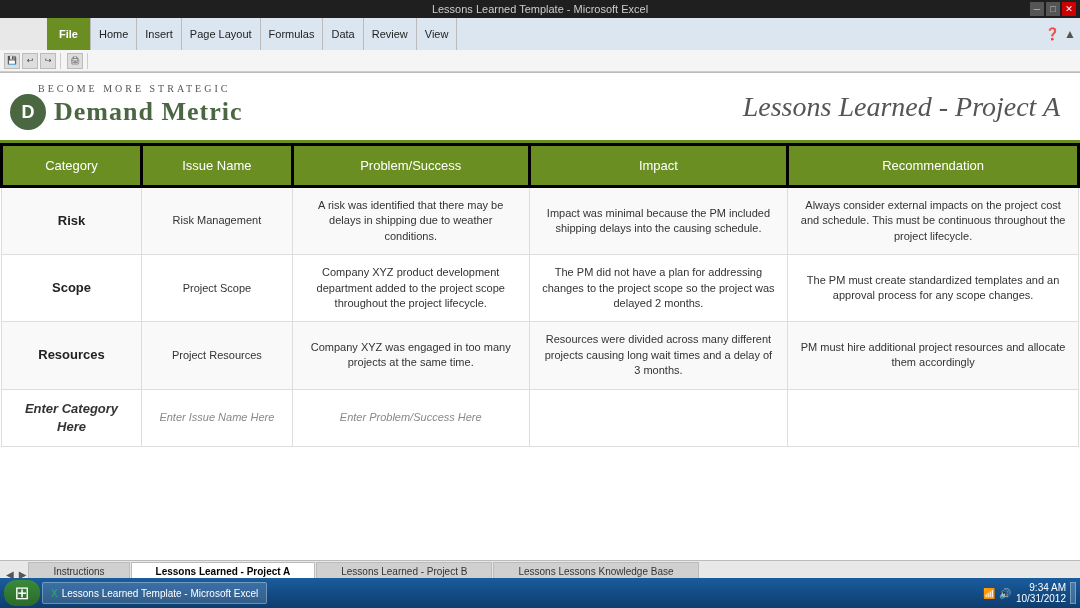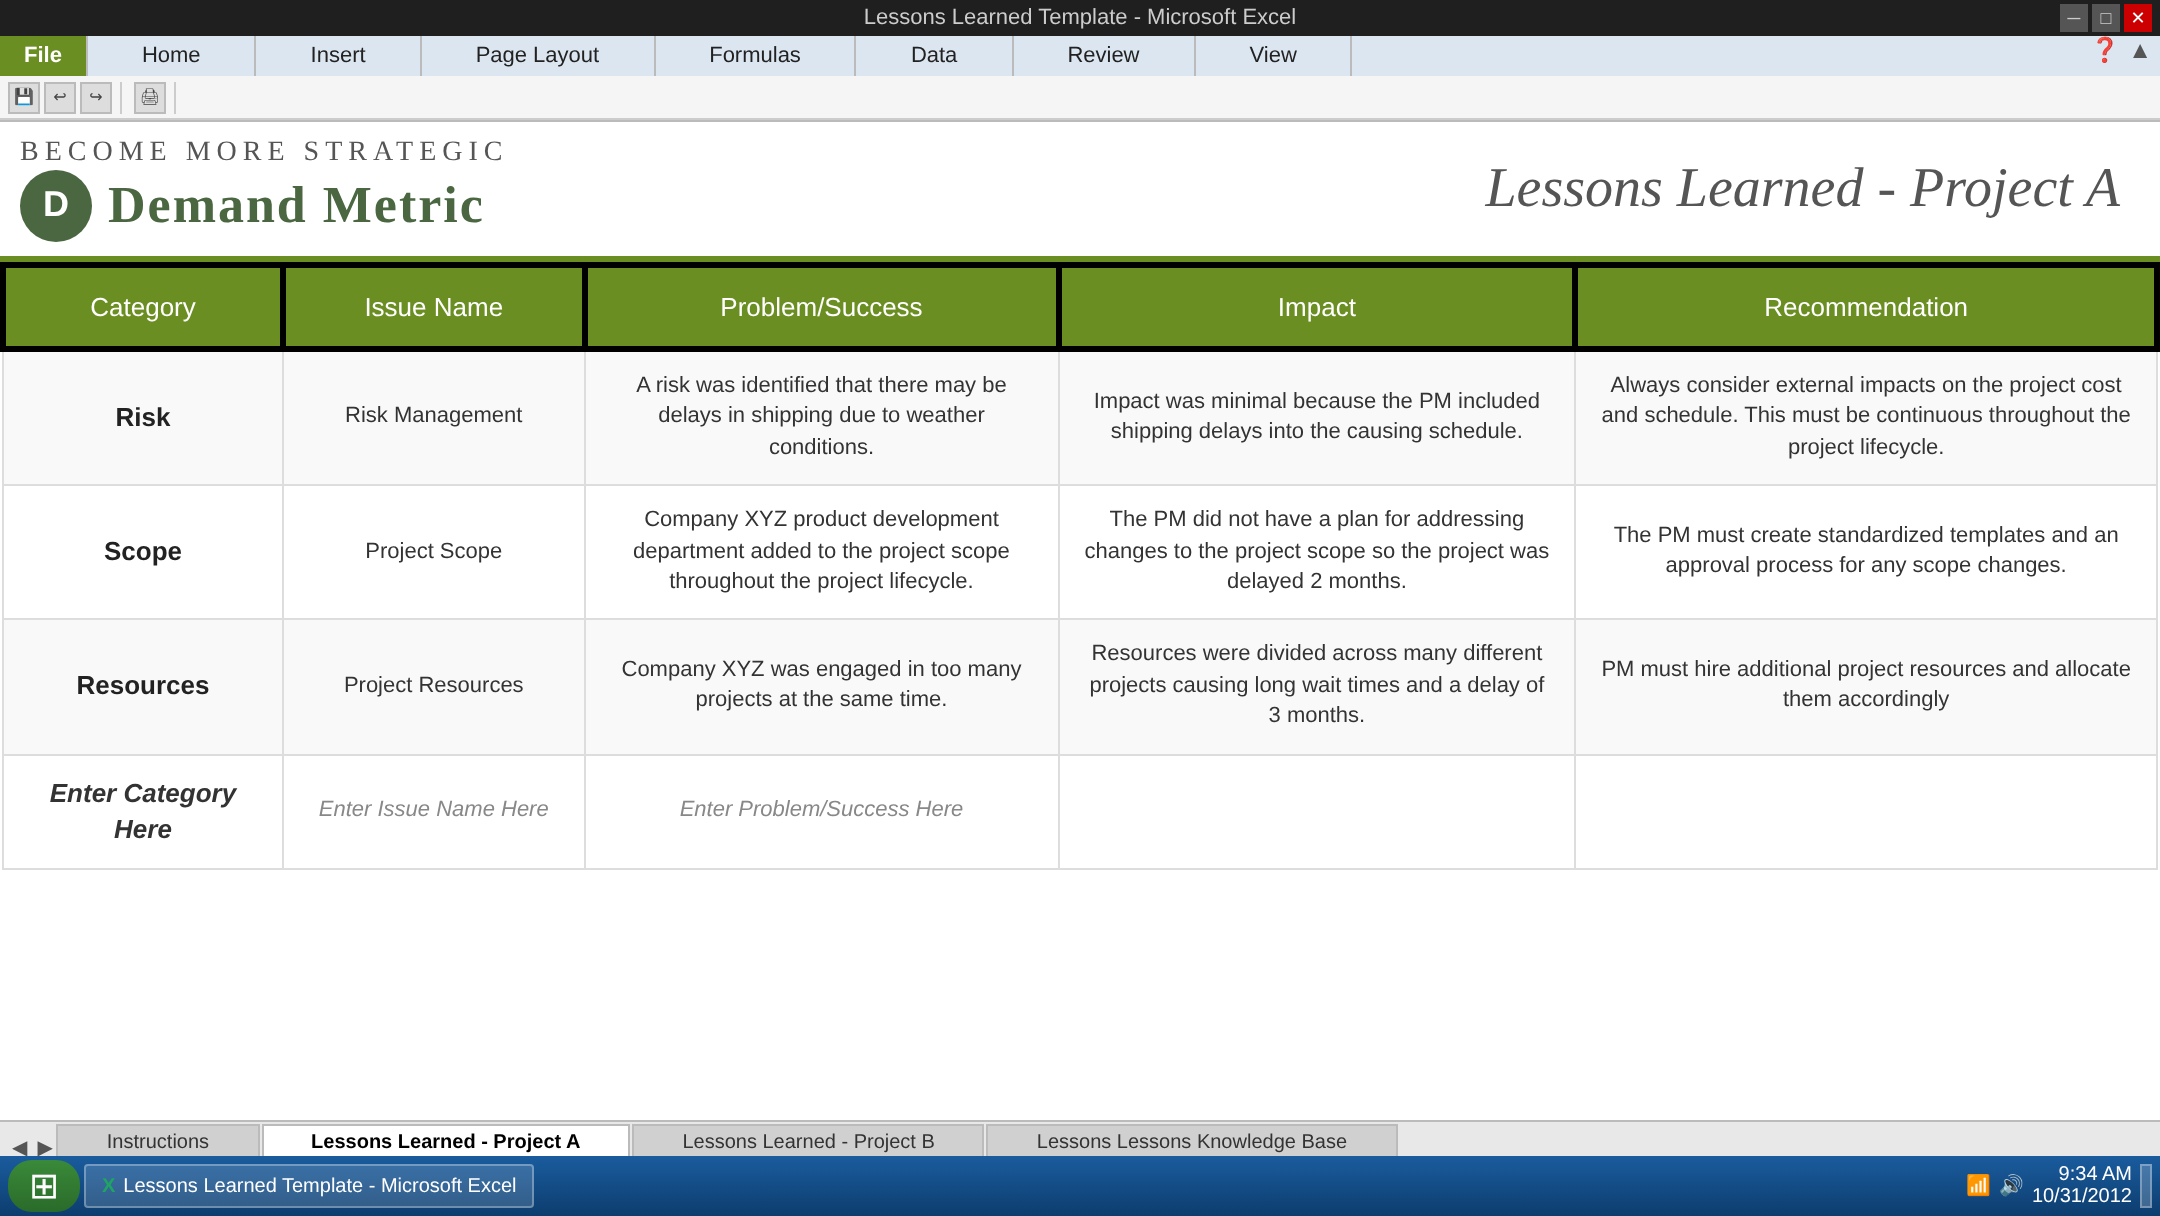--- a/index.html
+++ b/index.html
@@ -22,26 +22,27 @@
       cursor: pointer;
     }
 
     
     .ribbon {
       background: #e8e8e8;
       border-bottom: 1px solid #bbb;
     }
     .ribbon-tabs {
       display: flex;
-      align-items: flex-start;
-      height: 20px;
+      align-items: center;
+      height: 32px;
       background: #dce6f1;
+      margin-left: 47px;
     }
     .ribbon-tab {
-      padding: 2px 27px;
+      padding: 2px 8px;
       font-size: 11px;
       cursor: pointer;
       height: 100%;
       display: flex;
       align-items: center;
       border-right: 1px solid #bbb;
       color: #222;
     }
     .ribbon-tab.file {
       background: #6b8e23;
@@ -82,25 +83,26 @@
       justify-content: space-between;
       padding: 8px 20px 8px 10px;
       border-bottom: 3px solid #6b8e23;
       height: 70px;
     }
     .logo-area {
       display: flex;
       flex-direction: column;
     }
     .logo-tagline {
-      font-size: 14px;
+      font-size: 10px;
       letter-spacing: 3px;
       color: #555;
       text-transform: uppercase;
       font-family: Georgia, serif;
+      margin-left: 28px;
     }
     .logo-name {
       font-size: 26px;
       font-weight: bold;
       color: #4a6741;
       font-family: Georgia, serif;
       letter-spacing: 1px;
     }
     .logo-icon {
       width: 36px; height: 36px;

